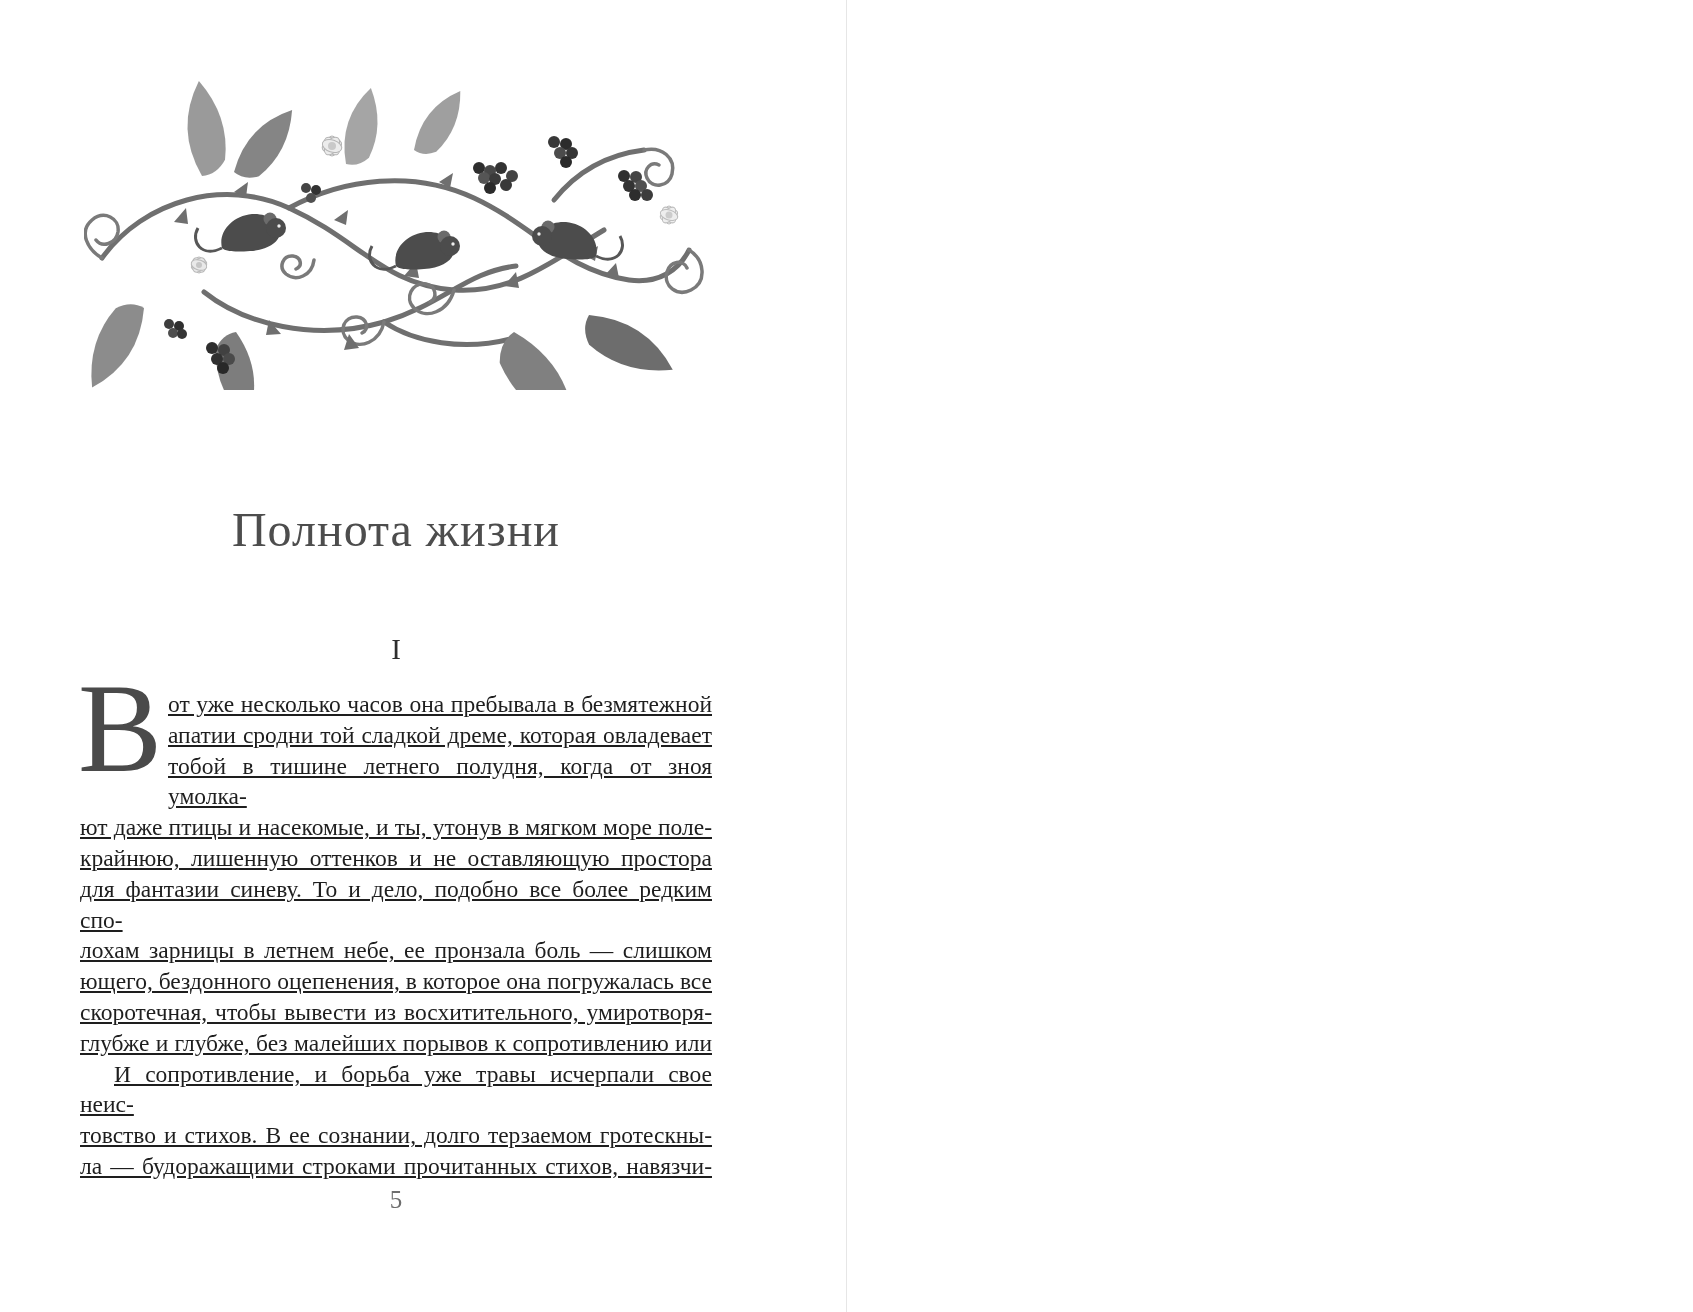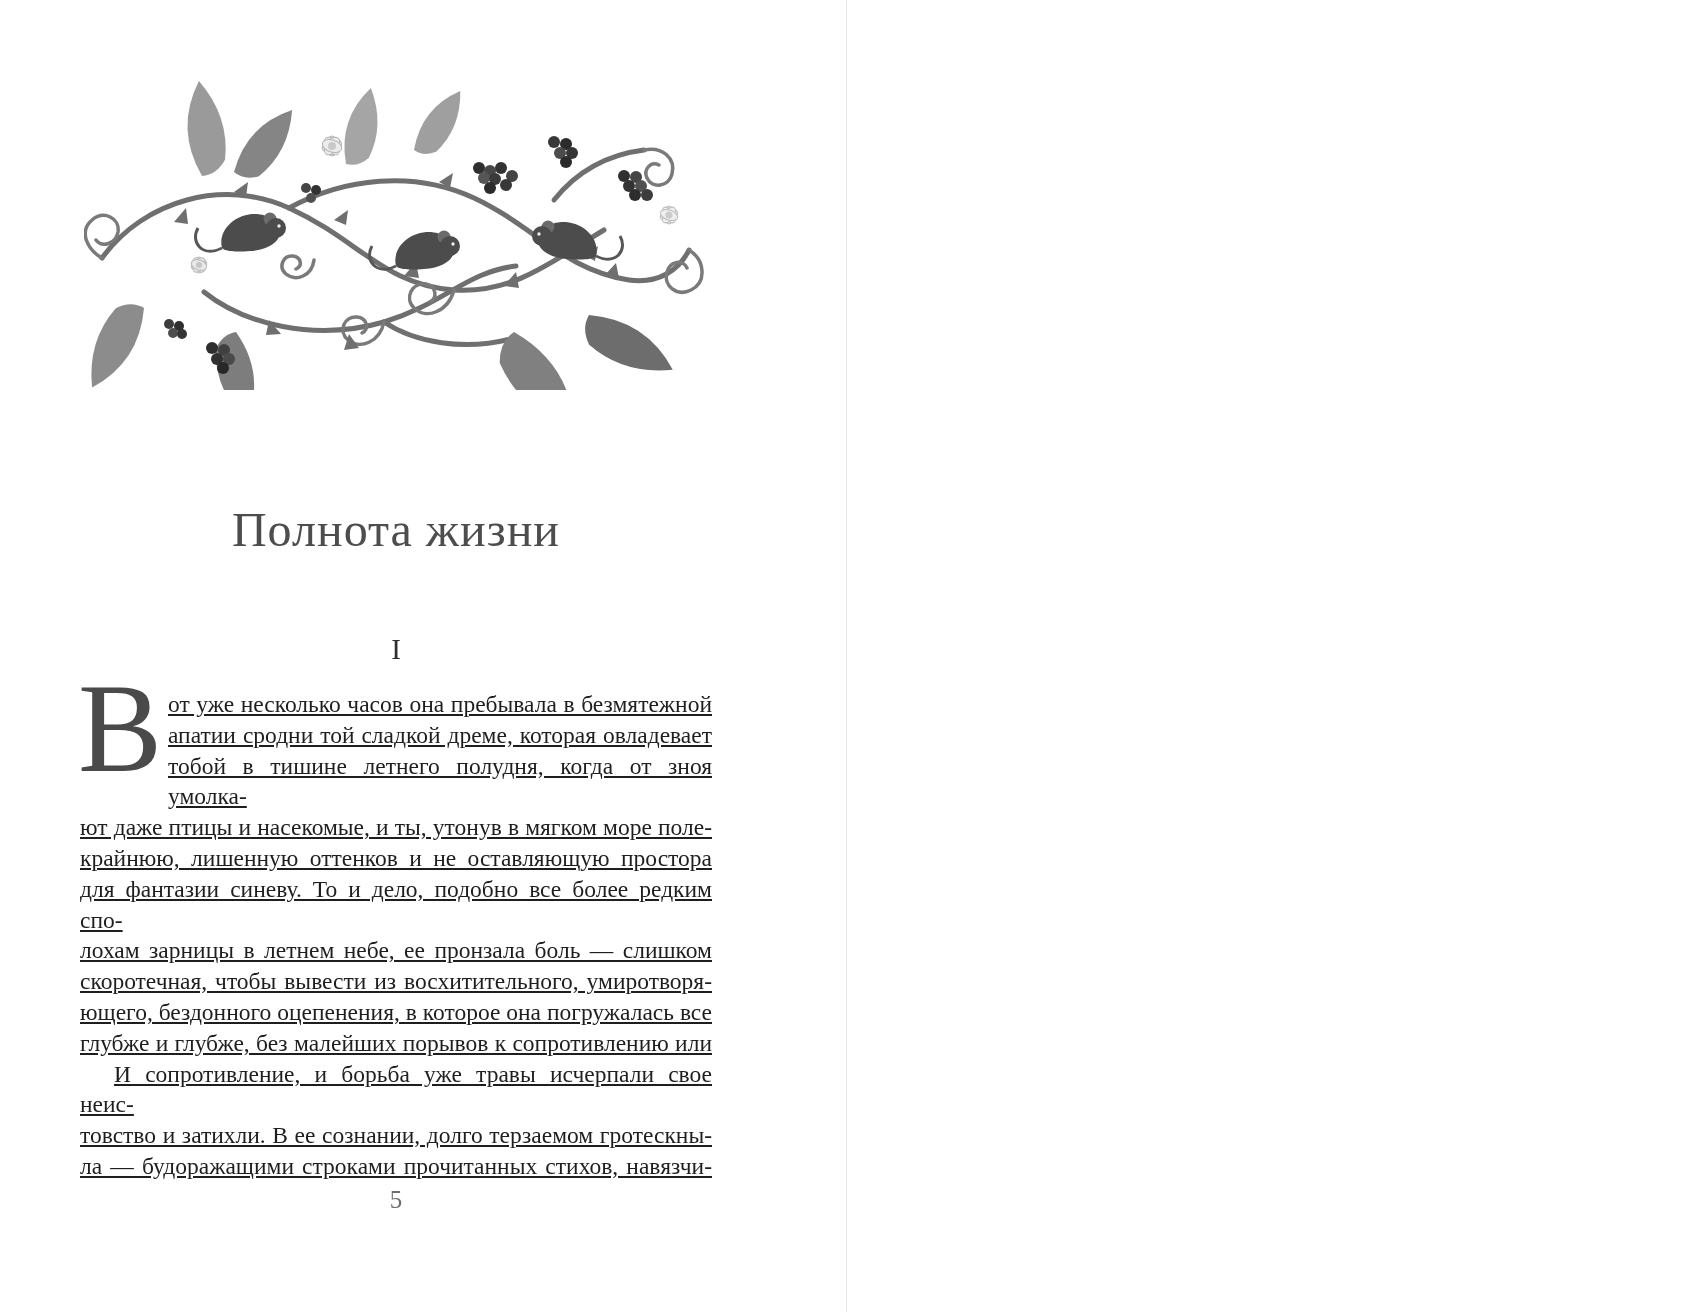--- a/index.html
+++ b/index.html
@@ -201,25 +201,25 @@
     <div class="text-block text-left">
       <span class="dropcap">В</span>
       <div>
           <div class="line just inset">от уже несколько часов она пребывала в безмятежной</div>
           <div class="line just inset">апатии сродни той сладкой дреме, которая овладевает</div>
           <div class="line just inset">тобой в тишине летнего полудня, когда от зноя умолка-</div>
           <div class="line just">ют даже птицы и насекомые, и ты, утонув в мягком море поле-</div>
           <div class="line just">крайнюю, лишенную оттенков и не оставляющую простора</div>
           <div class="line just">для фантазии синеву. То и дело, подобно все более редким спо-</div>
           <div class="line just">лохам зарницы в летнем небе, ее пронзала боль — слишком</div>
+          <div class="line just">ющего, бездонного оцепенения, в которое она погружалась все</div>
           <div class="line just">скоротечная, чтобы вывести из восхитительного, умиротворя-</div>
-          <div class="line just">ющего, бездонного оцепенения, в которое она погружалась все</div>
           <div class="line just">глубже и глубже, без малейших порывов к сопротивлению или</div>
           <div class="line just ind">И сопротивление, и борьба уже травы исчерпали свое неис-</div>
-          <div class="line just">товство и затихли. В ее сознании, долго терзаемом гротескны-</div>
+          <div class="line just">товство и стихов. В ее сознании, долго терзаемом гротескны-</div>
           <div class="line just">ла — будоражащими строками прочитанных стихов, навязчи-</div>
         </div>
     </div>
 
     <div class="page-number num-left">5</div>
   </div>
 
   <div class="page page-right">
 
     

